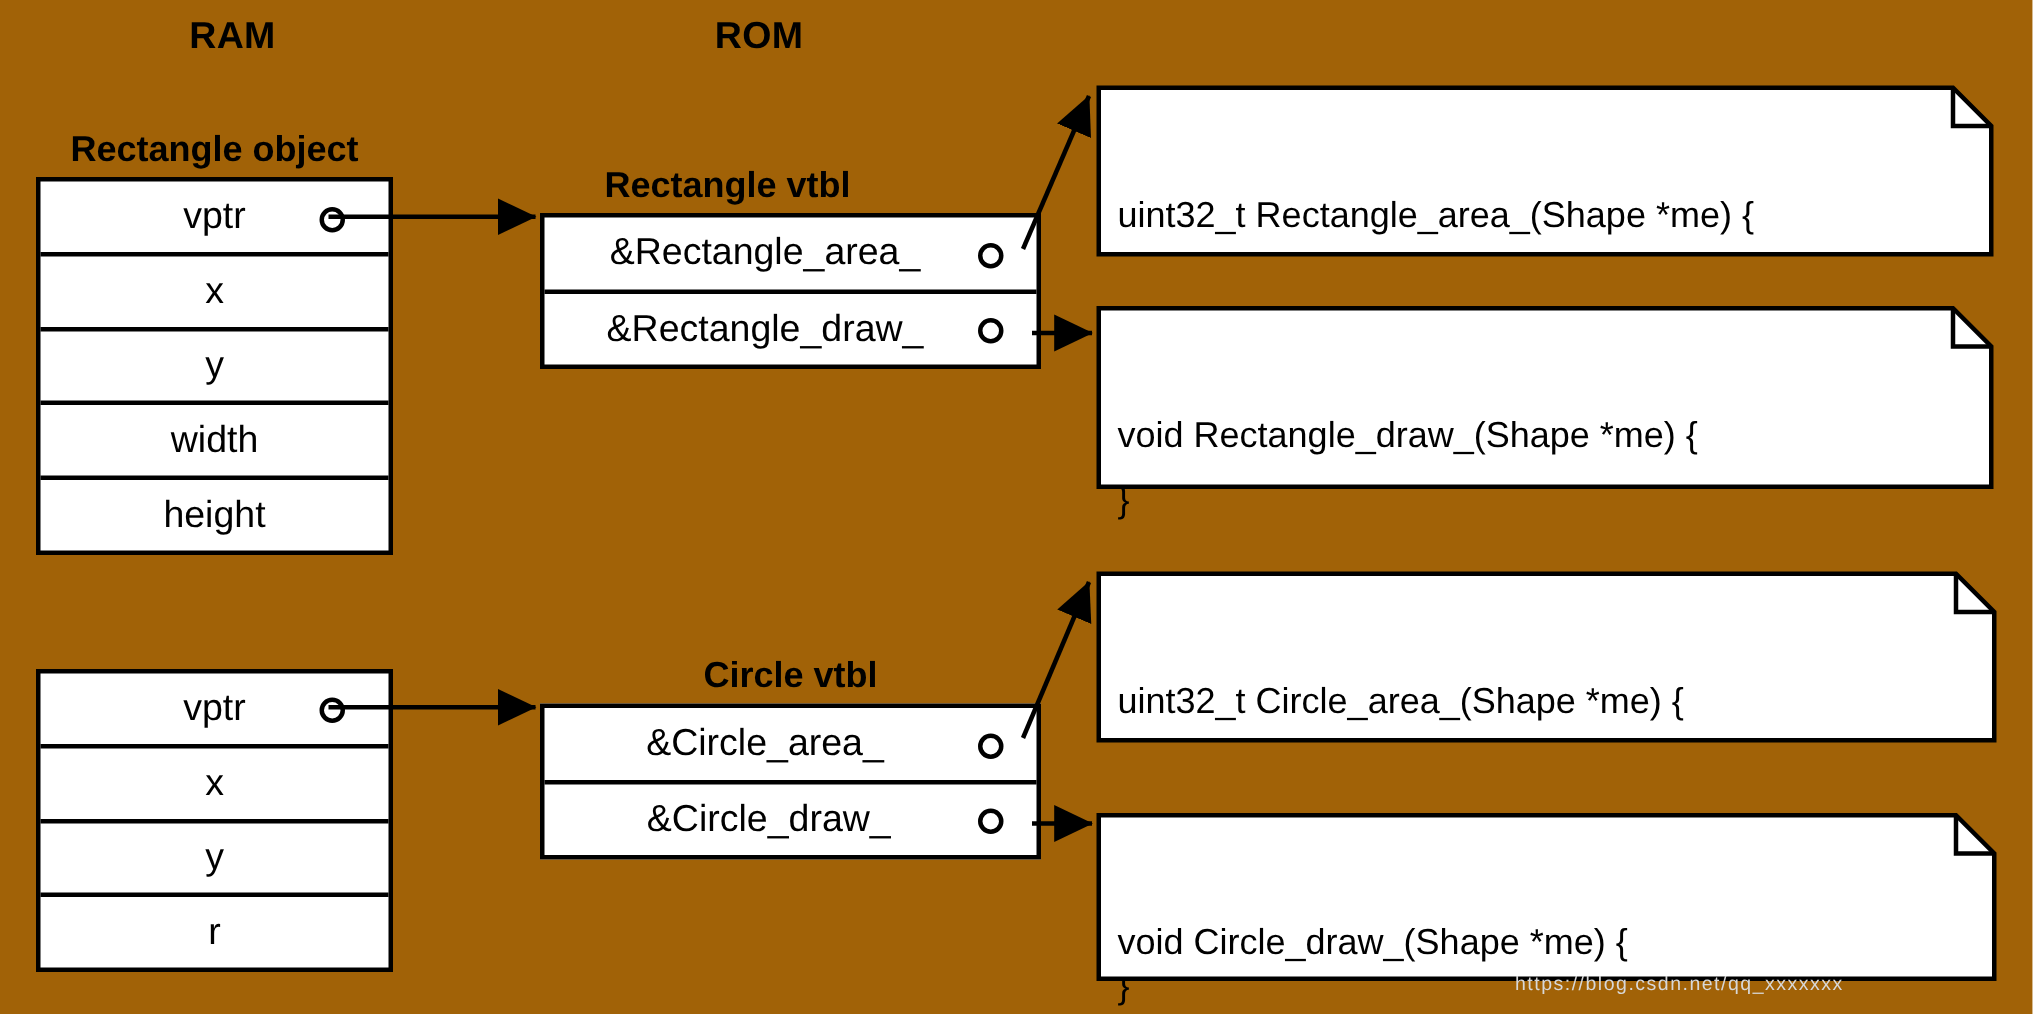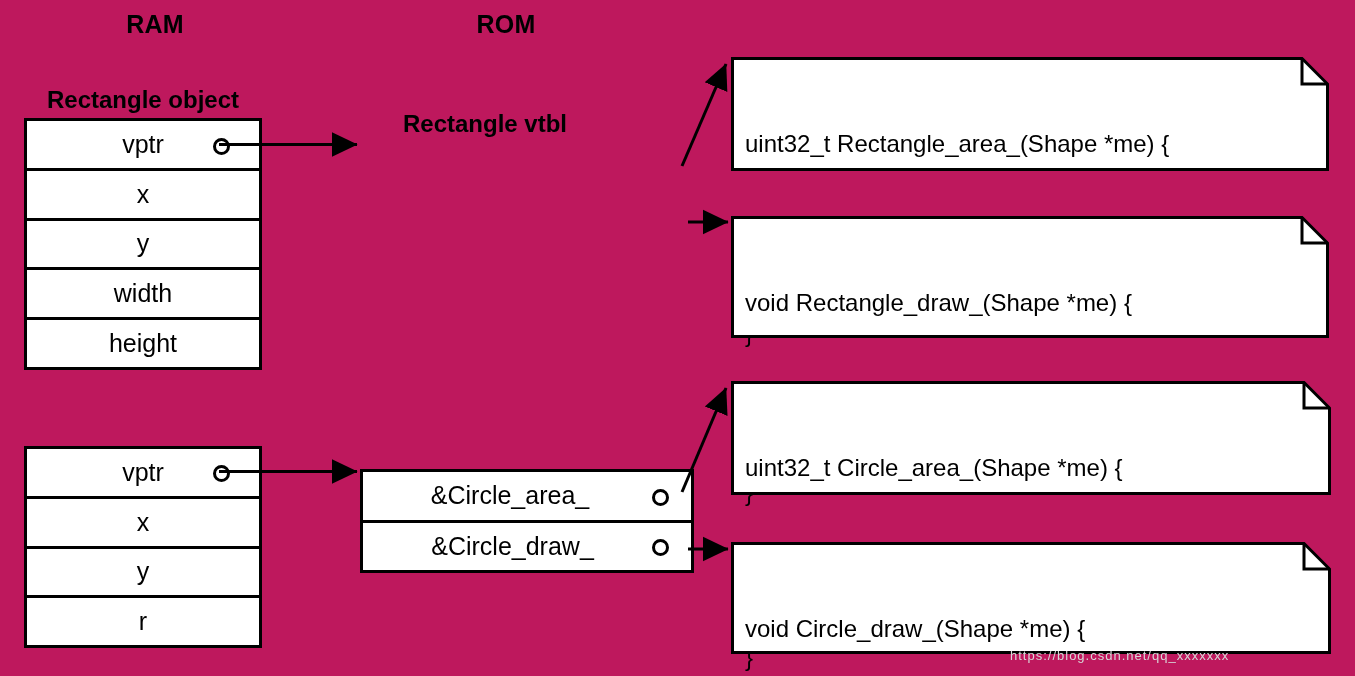--- a/index.html
+++ b/index.html
@@ -8,21 +8,21 @@
     background: #ffffff;
   }
   body {
     font-family: "Liberation Sans", sans-serif;
     color: #000000;
   }
   #canvas {
     position: relative;
     width: 1355px;
     height: 676px;
-    background: #be185d;
+    background: #a16207;
     overflow: hidden;
   }
   .col-header {
     position: absolute;
     font-weight: bold;
     font-size: 25px;
     text-align: center;
     white-space: nowrap;
     letter-spacing: 0.2px;
   }
@@ -155,21 +155,34 @@
       <span class="cell-label">y</span>
     </div>
     <div class="mem-row">
       <span class="cell-label">r</span>
     </div>
   </div>
 
   <div class="box-title" style="left:360px; top:110px; width:250px;">
     <span>Rectangle vtbl</span>
   </div>
-
+  <div class="mem-table" style="left:360px; top:142px; width:334px; height:104px;">
+    <div class="mem-row">
+      <span class="cell-label" style="margin-right:34px;">&amp;Rectangle_area_</span>
+      <span class="slot-dot" style="left:289px; top:17px;"></span>
+    </div>
+    <div class="mem-row">
+      <span class="cell-label" style="margin-right:34px;">&amp;Rectangle_draw_</span>
+      <span class="slot-dot" style="left:289px; top:16px;"></span>
+    </div>
+  </div>
+
+  <div class="box-title" style="left:360px; top:437px; width:334px;">
+    <span>Circle vtbl</span>
+  </div>
   <div class="mem-table" style="left:360px; top:469px; width:334px; height:104px;">
     <div class="mem-row">
       <span class="cell-label" style="margin-right:34px;">&amp;Circle_area_</span>
       <span class="slot-dot" style="left:289px; top:17px;"></span>
     </div>
     <div class="mem-row">
       <span class="cell-label" style="margin-right:29px;">&amp;Circle_draw_</span>
       <span class="slot-dot" style="left:289px; top:16px;"></span>
     </div>
   </div>
@@ -179,21 +192,21 @@
       <path d="M 1.5 1.5 L 571 1.5 L 596.5 27 L 596.5 112.5 L 1.5 112.5 Z" fill="#ffffff" stroke="#000000" stroke-width="3"></path>
       <path d="M 571 1.5 L 571 27 L 596.5 27" fill="none" stroke="#000000" stroke-width="3"></path>
     </svg>
     <div class="code-text">
       <div class="code-line">uint32_t Rectangle_area_(Shape *me) {</div>
       <div class="code-line">    return me-&gt;widtht * me-&gt;height;</div>
       <div class="code-line">}</div>
     </div>
   </div>
 
-  <div class="doc" style="left:731px; top:216px; width:598px; height:122px;">
+  <div class="doc" style="left:731px; top:204px; width:598px; height:122px;">
     <svg width="598" height="122" viewBox="0 0 598 122" aria-hidden="true">
       <path d="M 1.5 1.5 L 571 1.5 L 596.5 27 L 596.5 120.5 L 1.5 120.5 Z" fill="#ffffff" stroke="#000000" stroke-width="3"></path>
       <path d="M 571 1.5 L 571 27 L 596.5 27" fill="none" stroke="#000000" stroke-width="3"></path>
     </svg>
     <div class="code-text">
       <div class="code-line">void Rectangle_draw_(Shape *me) {</div>
       <div class="code-line">    . . .</div>
       <div class="code-line">}</div>
     </div>
   </div>

